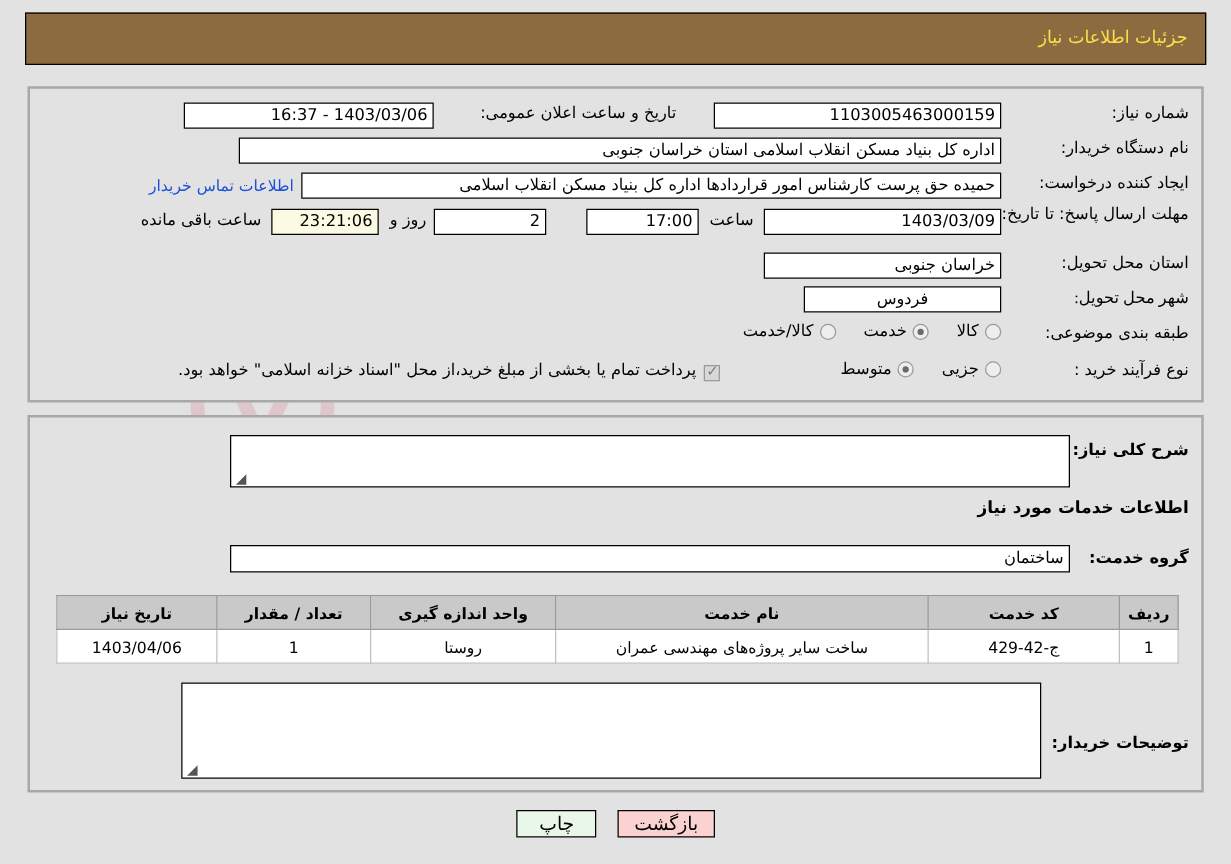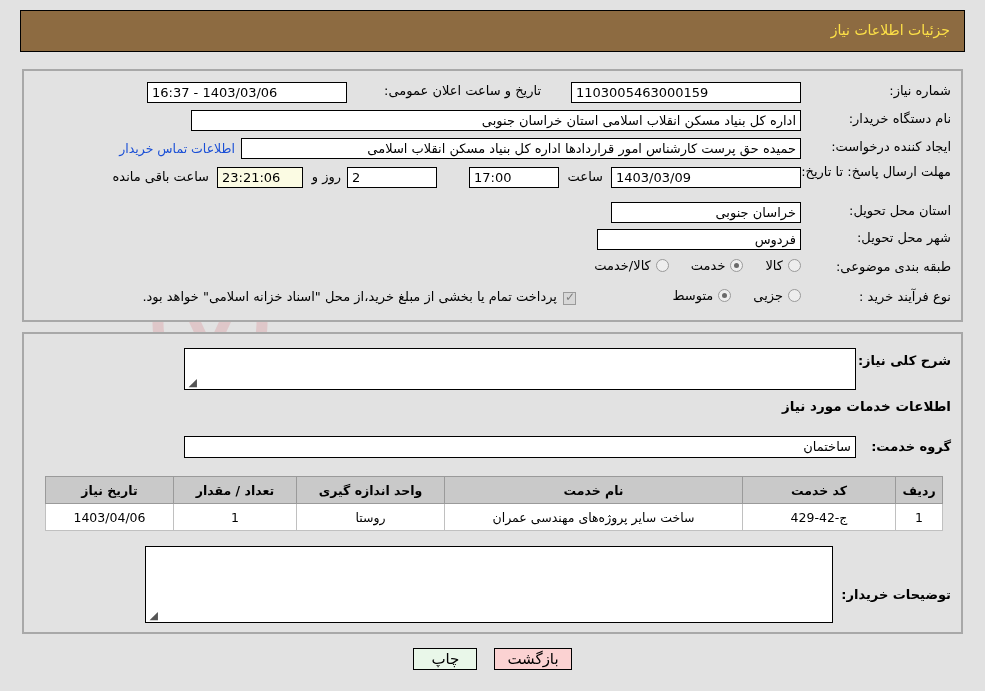--- a/index.html
+++ b/index.html
@@ -104,21 +104,21 @@
   .fld {
     background: #ffffff;
     border: 1px solid #000;
     box-sizing: border-box;
     height: 21px;
     line-height: 19px;
     font-size: 13px;
     padding: 0 4px;
     white-space: nowrap;
     overflow: hidden;
-    text-align: left;
+    text-align: right;
     font-family: "DejaVu Sans", sans-serif;
   }
   .fld.rtltext { text-align: right; }
   .fld.yellow { background: #fbfbe3; }
 
   .link {
     color: #1a4fd6;
     font-size: 12.5px;
     white-space: nowrap;
     cursor: pointer;
@@ -285,24 +285,24 @@
   <div class="fld" style="position:absolute; right:524px; top:96px; width:90px;">2</div>
   <span class="lbl" style="position:absolute; right:620px; top:98px;">روز و</span>
   <div class="fld yellow" style="position:absolute; right:658px; top:96px; width:86px;">23:21:06</div>
   <span class="lbl" style="position:absolute; right:752px; top:98px;">ساعت باقی مانده</span>
 
   <div class="row" style="right:10px; top:132px;">
     <span class="lbl">استان محل تحویل:</span>
   </div>
   <div class="fld rtltext" style="position:absolute; right:160px; top:131px; width:190px;">خراسان جنوبی</div>
 
-  <div class="row" style="right:10px; top:159px;">
+  <div class="row" style="right:10px; top:159px;font-family:Liberation Serif, serif;">
     <span class="lbl">شهر محل تحویل:</span>
   </div>
-  <div class="fld rtltext" style="position:absolute; right:160px; top:158px; width:204px;">فردوس</div>
+  <div class="fld rtltext" style="position:absolute; right:160px; top:158px; width:158px;text-align:center;">فردوس</div>
 
   <div class="row" style="right:10px; top:188px;">
     <span class="lbl">طبقه بندی موضوعی:</span>
   </div>
   <div class="row" style="right:160px; top:187px;">
     <span class="radio-group">
       <span class="radio"></span>
       <span class="radio-label">کالا</span>
     </span>
     <span class="radio-group">

